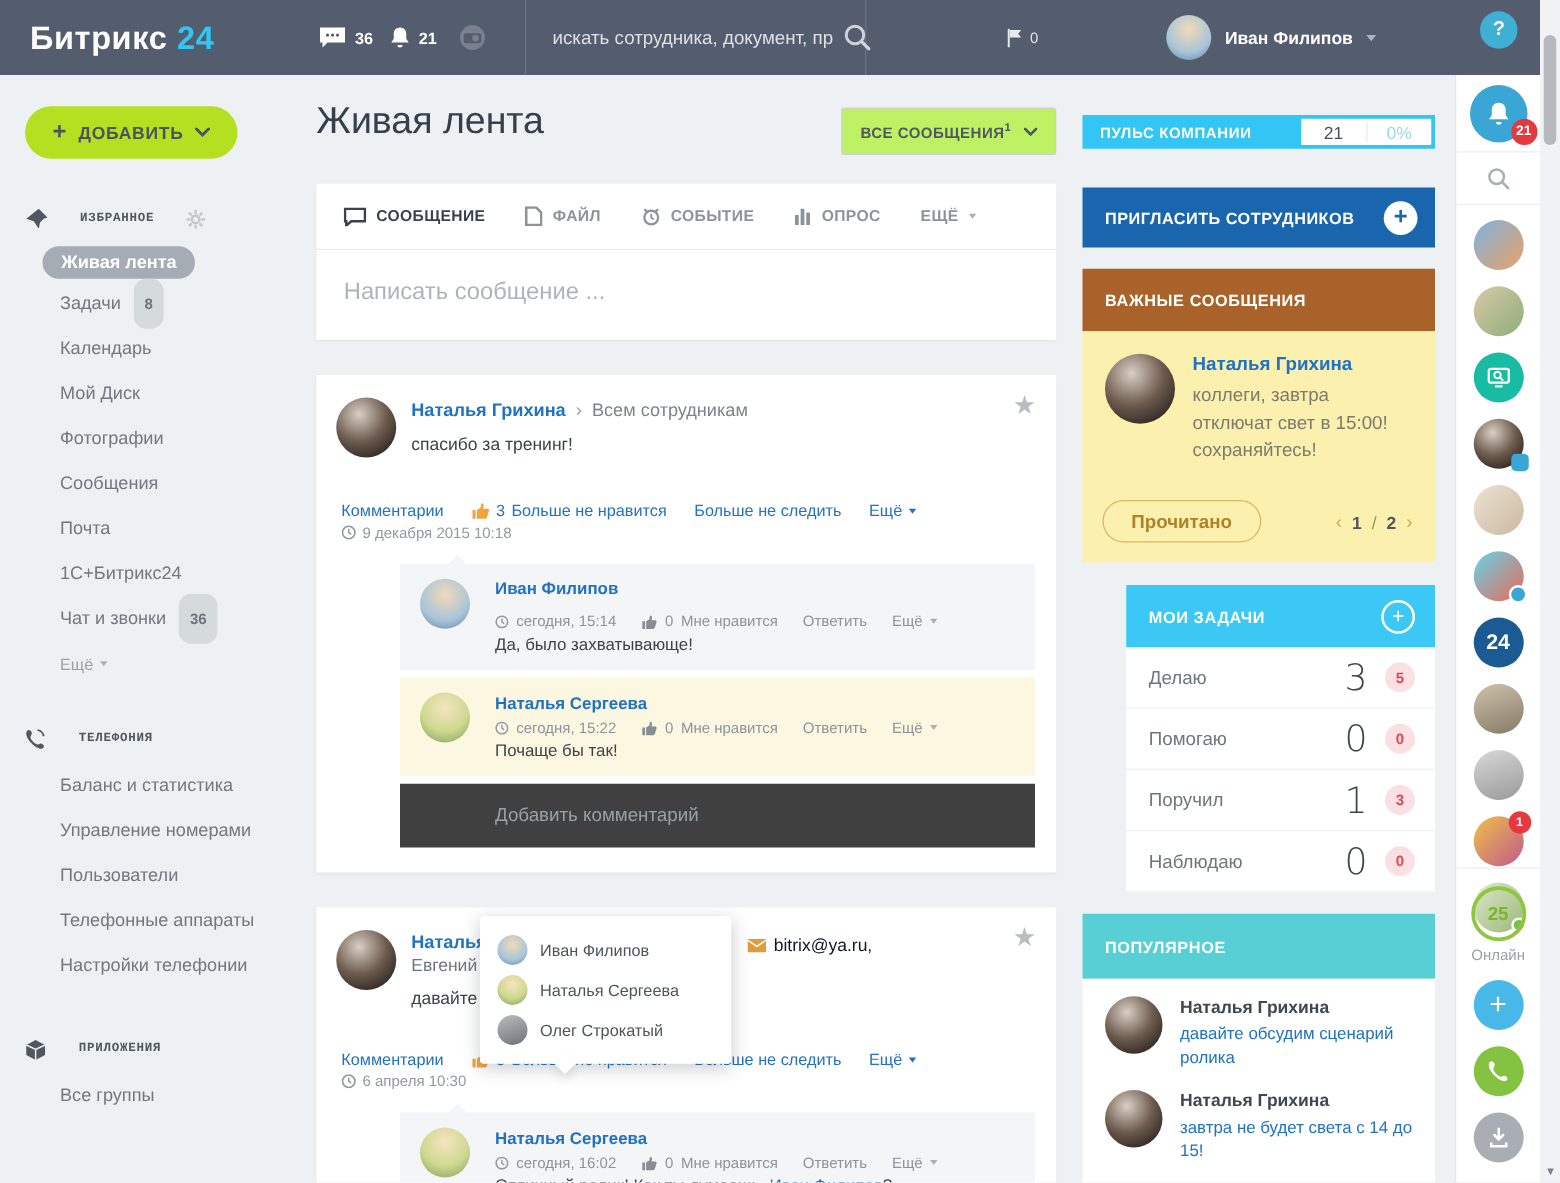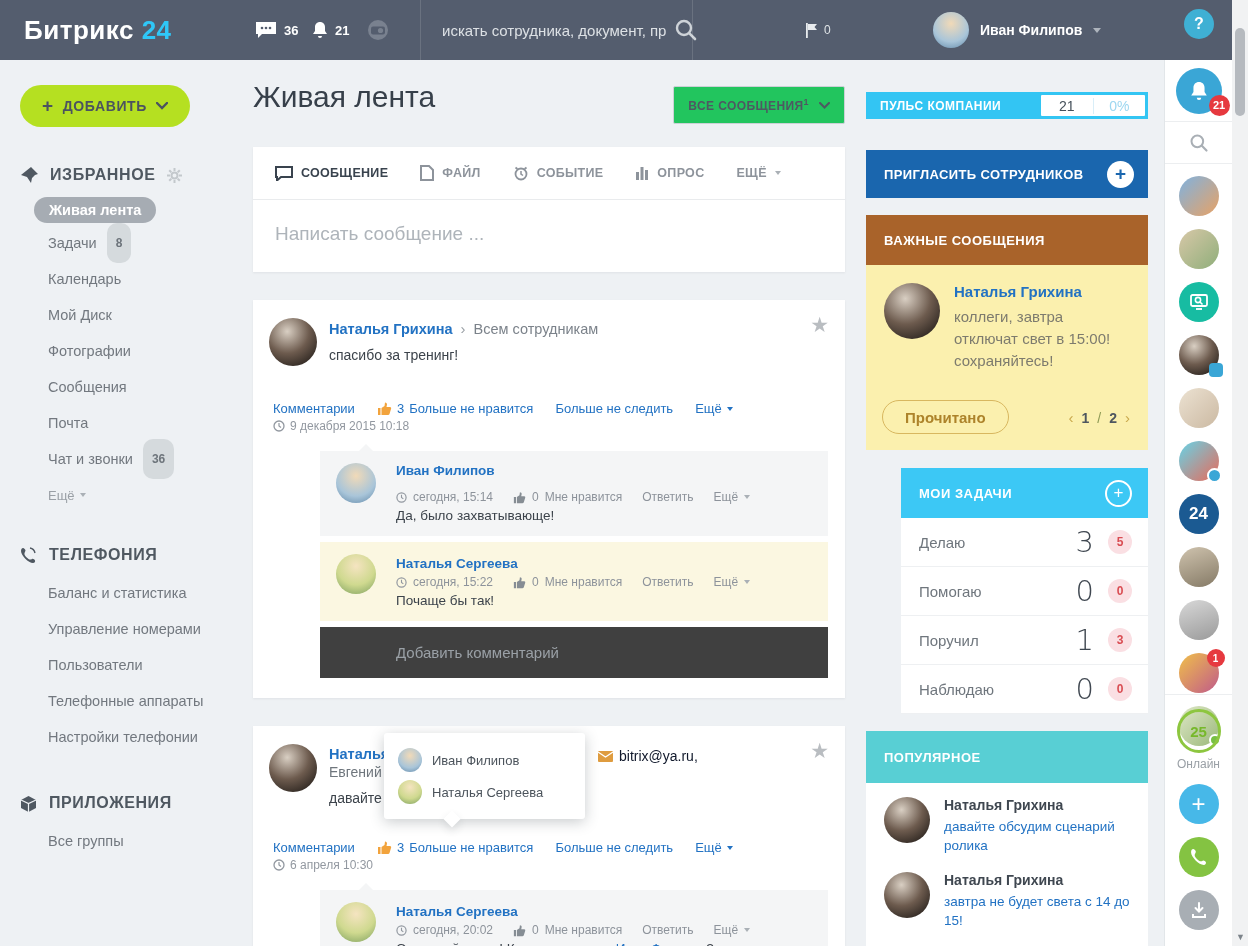--- a/index.html
+++ b/index.html
@@ -25,35 +25,35 @@
   .av { border-radius:50%; background:#9aa0a6; position:relative; flex:0 0 auto; }
   .av-ng { background:radial-gradient(circle at 38% 28%, #d9cfc3, #6d5b4e 48%, #2c2520 85%); }
   .av-if { background:radial-gradient(circle at 50% 32%, #f1dab8, #a9c5d9 60%, #5e86a7); }
   .av-ns { background:radial-gradient(circle at 50% 30%, #f5e4c1, #cfd98f 55%, #7c9f5e); }
   .av-os { background:linear-gradient(160deg,#babec2,#6d7277); }
 
   
   .sidebar { position:absolute; left:0; top:60px; width:240px; height:886px; }
   .add-btn { margin:25px 0 0 20px; width:170px; height:42px; border-radius:21px; background:#b5e021; color:#4b5360; font-size:14px; font-weight:bold; letter-spacing:.6px; display:flex; align-items:center; justify-content:space-between; padding:0 22px; cursor:pointer; }
   .add-plus { font-size:19px; font-weight:bold; }
-  .sb-head { display:flex; align-items:center; gap:12px; padding:0 0 0 20px; height:20px; margin-top:38px; font-size:16px; font-weight:bold; color:#4f5861; letter-spacing:.6px; }
+  .sb-head { display:flex; align-items:center; gap:26px; padding:0 0 0 20px; height:20px; margin-top:38px; font-size:10px; font-weight:bold; color:#4f5861; letter-spacing:.6px;font-family:Liberation Mono, monospace; }
   .sb-items { margin-top:10px; }
   .sb-item { height:36px; line-height:36px; padding-left:48px; font-size:14.5px; color:#72787f; cursor:pointer; display:flex; align-items:center; gap:10px; }
   .sb-item span:first-child { line-height:normal; }
   .sb-badge { background:#d5dadd; color:#6d747b; border-radius:10px; font-size:12px; font-weight:bold; padding:2px 9px; }
   .sb-badge:empty { display:none; }
   .sb-active-pill { display:inline-block; margin:2px 0 2px 34px; background:#a6acb3; color:#fff; font-weight:bold; font-size:14.5px; border-radius:15px; padding:5px 15px; cursor:pointer; }
   .sb-more { padding-left:48px; margin-top:6px; font-size:13px; color:#9aa0a6; cursor:pointer; display:flex; align-items:center; gap:5px; height:24px; }
   .caret-sm { width:0;height:0;border-left:3.5px solid transparent;border-right:3.5px solid transparent;border-top:4px solid #aab0b6; display:inline-block; }
 
   
   .main { position:absolute; left:253px; top:80px; width:592px; }
   .page-head { position:relative; height:50px; }
   .page-title { font-size:30px; font-weight:300; color:#37404a; }
-  .filter-btn { position:absolute; right:0; top:6px; background:#22c55e; border:1px solid #ccd1d6; border-radius:2px; height:38px; display:flex; align-items:center; gap:10px; padding:0 14px; font-size:12px; font-weight:bold; color:#4e5862; letter-spacing:.4px; cursor:pointer; }
+  .filter-btn { position:absolute; right:0; top:6px; background:#bef264; border:1px solid #ccd1d6; border-radius:2px; height:38px; display:flex; align-items:center; gap:10px; padding:0 14px; font-size:12px; font-weight:bold; color:#4e5862; letter-spacing:.4px; cursor:pointer; }
   .filter-btn sup { font-size:9px; }
   .card { background:#fff; box-shadow:0 1px 2px rgba(60,70,80,.08); }
   .compose-card { margin-top:17px; }
   .tabs { display:flex; align-items:center; gap:32px; height:53px; padding:0 22px; border-bottom:1px solid #e9ebed; }
   .tab { display:flex; align-items:center; gap:8px; font-size:12.5px; font-weight:bold; letter-spacing:.3px; color:#8d939b; cursor:pointer; }
   .tab.active { color:#39434e; }
   .compose-input { padding:23px 22px 27px; font-size:19px; color:#aeb4ba; cursor:text; }
 
   .post-card { margin-top:28px; position:relative; padding-bottom:20px; }
   .post-star { position:absolute; top:14px; right:16px; font-size:21px; color:#b9bdc1; cursor:pointer; line-height:1; }
@@ -266,20 +266,23 @@
     <div class="sb-item">
         <span>Фотографии</span>
       </div>
     <div class="sb-item">
         <span>Сообщения</span>
       </div>
     <div class="sb-item">
         <span>Почта</span>
       </div>
     <div class="sb-item">
+        <span>1С+Битрикс24</span>
+      </div>
+    <div class="sb-item">
         <span>Чат и звонки</span>
         <span class="sb-badge">36</span>
       </div>
     <div class="sb-more">
         <span>Ещё</span>
         <span class="caret-sm"></span>
       </div>
   </div>
 
   <div class="sb-head">
@@ -486,20 +489,24 @@
 
     <div class="mention-popup">
       <div class="mp-item">
         <div class="av av-if mp-av"></div>
         <span>Иван Филипов</span>
       </div>
       <div class="mp-item">
         <div class="av av-ns mp-av"></div>
         <span>Наталья Сергеева</span>
       </div>
+      <div class="mp-item">
+        <div class="av av-os mp-av"></div>
+        <span>Олег Строкатый</span>
+      </div>
     </div>
 
     <div class="post-actions" style="margin-top:34px;">
       <span class="plink">Комментарии</span>
       <span class="plink">
         <svg width="15" height="15" viewBox="0 0 15 15">
             <path d="M1 7h2.5v7H1zM4.5 14V7l3-2 .5-3.5c1.5 0 2 1 2 2L9.5 6h3.5c1 0 1.5 1 1 2l-1.5 5c-.3.7-1 1-1.7 1z" fill="#f2a33c"></path>
           </svg>
         <span>3</span>
         <span>Больше не нравится</span>
@@ -521,21 +528,21 @@
     <div class="comments">
       <div class="cblock">
         <span class="c-tail"></span>
         <div class="av av-ns cav"></div>
         <div><span class="cname">Наталья Сергеева</span></div>
         <div class="cmeta" style="margin-top:3px;">
           <svg width="11" height="11" viewBox="0 0 12 12">
               <circle cx="6" cy="6" r="5" fill="none" stroke="#9298a0" stroke-width="1.3"></circle>
               <path d="M6 3v3l2 1.5" fill="none" stroke="#9298a0" stroke-width="1.2"></path>
             </svg>
-          <span>сегодня, 20:02</span>
+          <span>сегодня, 16:02</span>
           <span class="gap"></span>
           <svg width="13" height="13" viewBox="0 0 15 15">
               <path d="M1 7h2.5v7H1zM4.5 14V7l3-2 .5-3.5c1.5 0 2 1 2 2L9.5 6h3.5c1 0 1.5 1 1 2l-1.5 5c-.3.7-1 1-1.7 1z" fill="#868d94"></path>
             </svg>
           <span>0</span>
           <span class="clink">Мне нравится</span>
           <span class="gap"></span>
           <span class="clink">Ответить</span>
           <span class="gap"></span>
           <span class="clink">Ещё</span>

